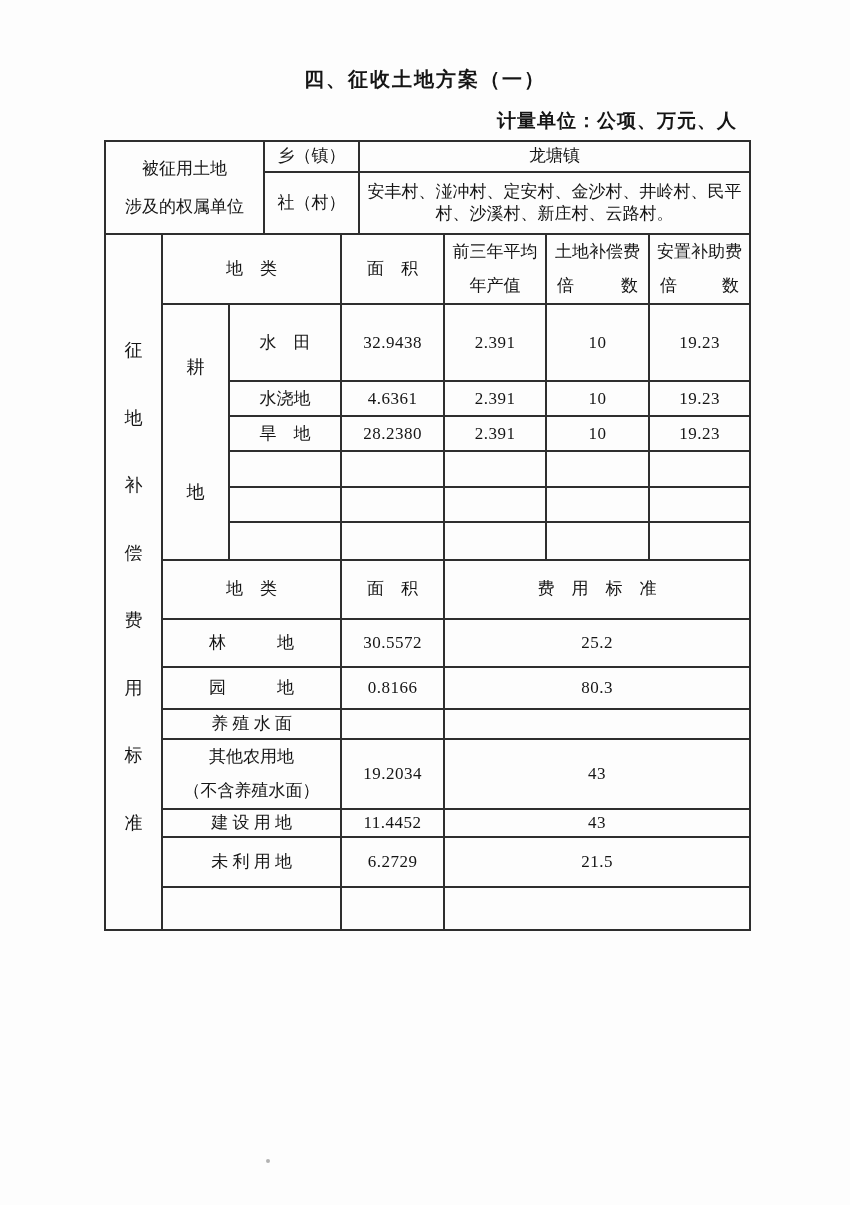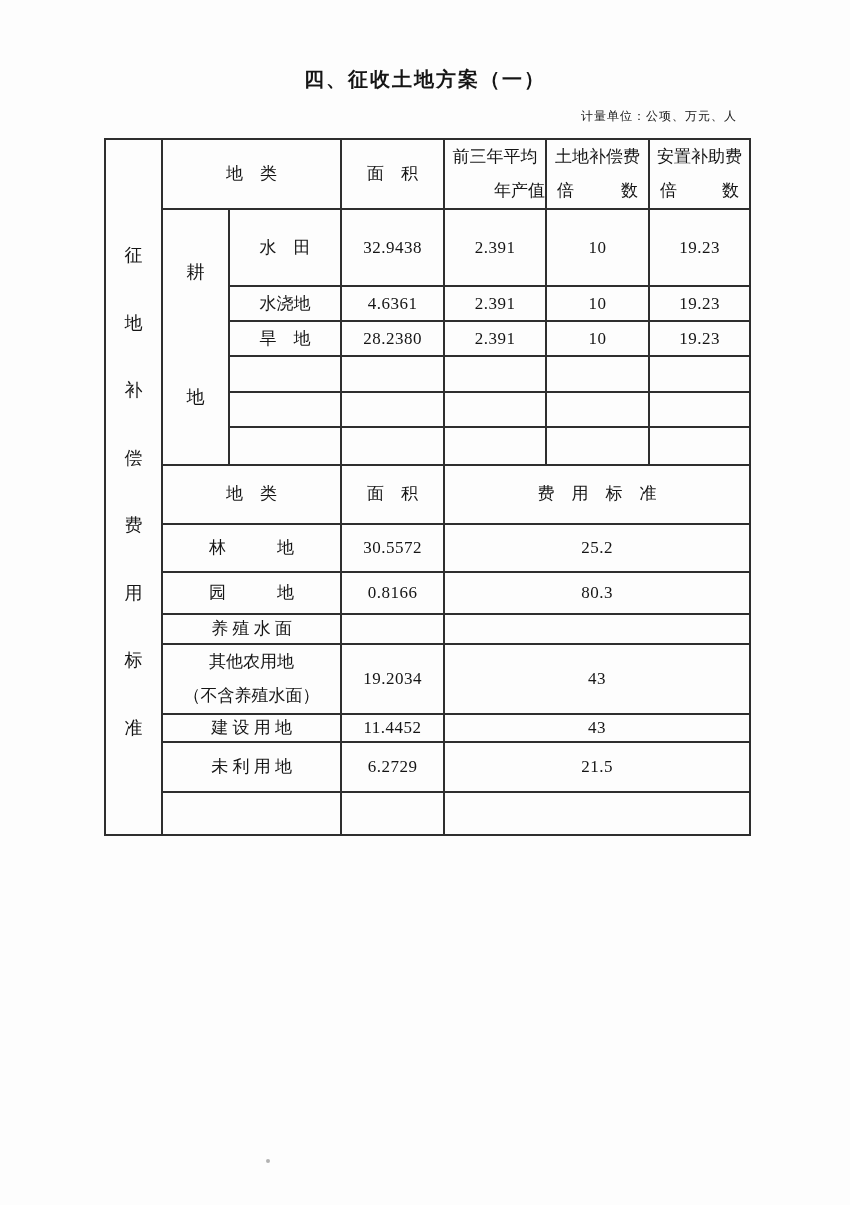--- a/index.html
+++ b/index.html
@@ -17,21 +17,21 @@
     position:relative;width:850px;height:1205px;
     background:var(--paper);overflow:hidden;
   }
   .title{
     position:absolute;top:66px;left:0;width:100%;
     text-align:center;font-size:20px;font-weight:bold;letter-spacing:2px;
     font-family:"Liberation Sans","DejaVu Sans",sans-serif;
   }
   .unit-note{
     position:absolute;top:108px;left:0;width:737px;
-    text-align:right;font-size:12px;font-weight:400;letter-spacing:1px;
+    text-align:right;font-size:19px;font-weight:700;letter-spacing:1px;
   }
   .tables{position:absolute;left:104px;top:140px;}
   table.tbl{border-collapse:collapse;table-layout:fixed;}
   .tbl-b,.tbl-c{margin-top:-2px;}
   .tbl td{
     border:2px solid var(--line);
     padding:0;text-align:center;vertical-align:middle;
     font-size:17px;line-height:1.3;color:var(--ink);overflow:hidden;
   }
   .tbl-a{width:645px;}
@@ -42,21 +42,21 @@
   .lh37 div{line-height:37px;}
   .lh34 div{line-height:34px;}
   .lh33{line-height:33px;}
   .lh32{line-height:32px;}
   .pt2{padding-top:2px;}
   .pt4{padding-top:4px;}
   .pt6{padding-top:6px;}
   .pt10{padding-top:10px;}
   .village{padding-left:5px;padding-right:5px;}
   .hdr2 div{line-height:34px;}
-  .subleft{text-align:right;}
+  .subleft{text-align:center;}
   .justify{display:flex;justify-content:space-between;padding:0 10px;}
   .vcap{vertical-align:top;}
   .vcap-in{
     height:694px;box-sizing:border-box;
     display:flex;flex-direction:column;justify-content:space-between;align-items:center;
     padding:104px 0 94px;font-size:18px;
   }
   .crop-in{
     height:212px;box-sizing:border-box;
     display:flex;flex-direction:column;justify-content:space-between;align-items:center;
@@ -71,20 +71,41 @@
 </head>
 <body>
 
 <div class="page">
 
   <div class="title">四、征收土地方案（一）</div>
   <div class="unit-note">计量单位：公项、万元、人</div>
 
   <div class="tables">
 
+    <table class="tbl tbl-a">
+      <colgroup>
+          <col style="width:159px">
+          <col style="width:95px">
+          <col style="width:391px">
+        </colgroup>
+      <tbody>
+          <tr style="height:31px">
+        <td rowspan="2" class="top lh38 pt2">
+          <div>被征用土地</div>
+          <div>涉及的权属单位</div>
+        </td>
+        <td>乡（镇）</td>
+        <td>龙塘镇</td>
+      </tr>
+      <tr style="height:62px">
+        <td>社（村）</td>
+        <td class="top lh33 pt2 village">安丰村、湴冲村、定安村、金沙村、井岭村、民平村、沙溪村、新庄村、云路村。</td>
+      </tr>
+    </tbody>
+      </table>
 
 
     <table class="tbl tbl-c">
       <colgroup>
         <col style="width:57px">
           <col style="width:67px">
           <col style="width:112px">
         <col style="width:103px">
           <col style="width:102px">
           <col style="width:103px">

